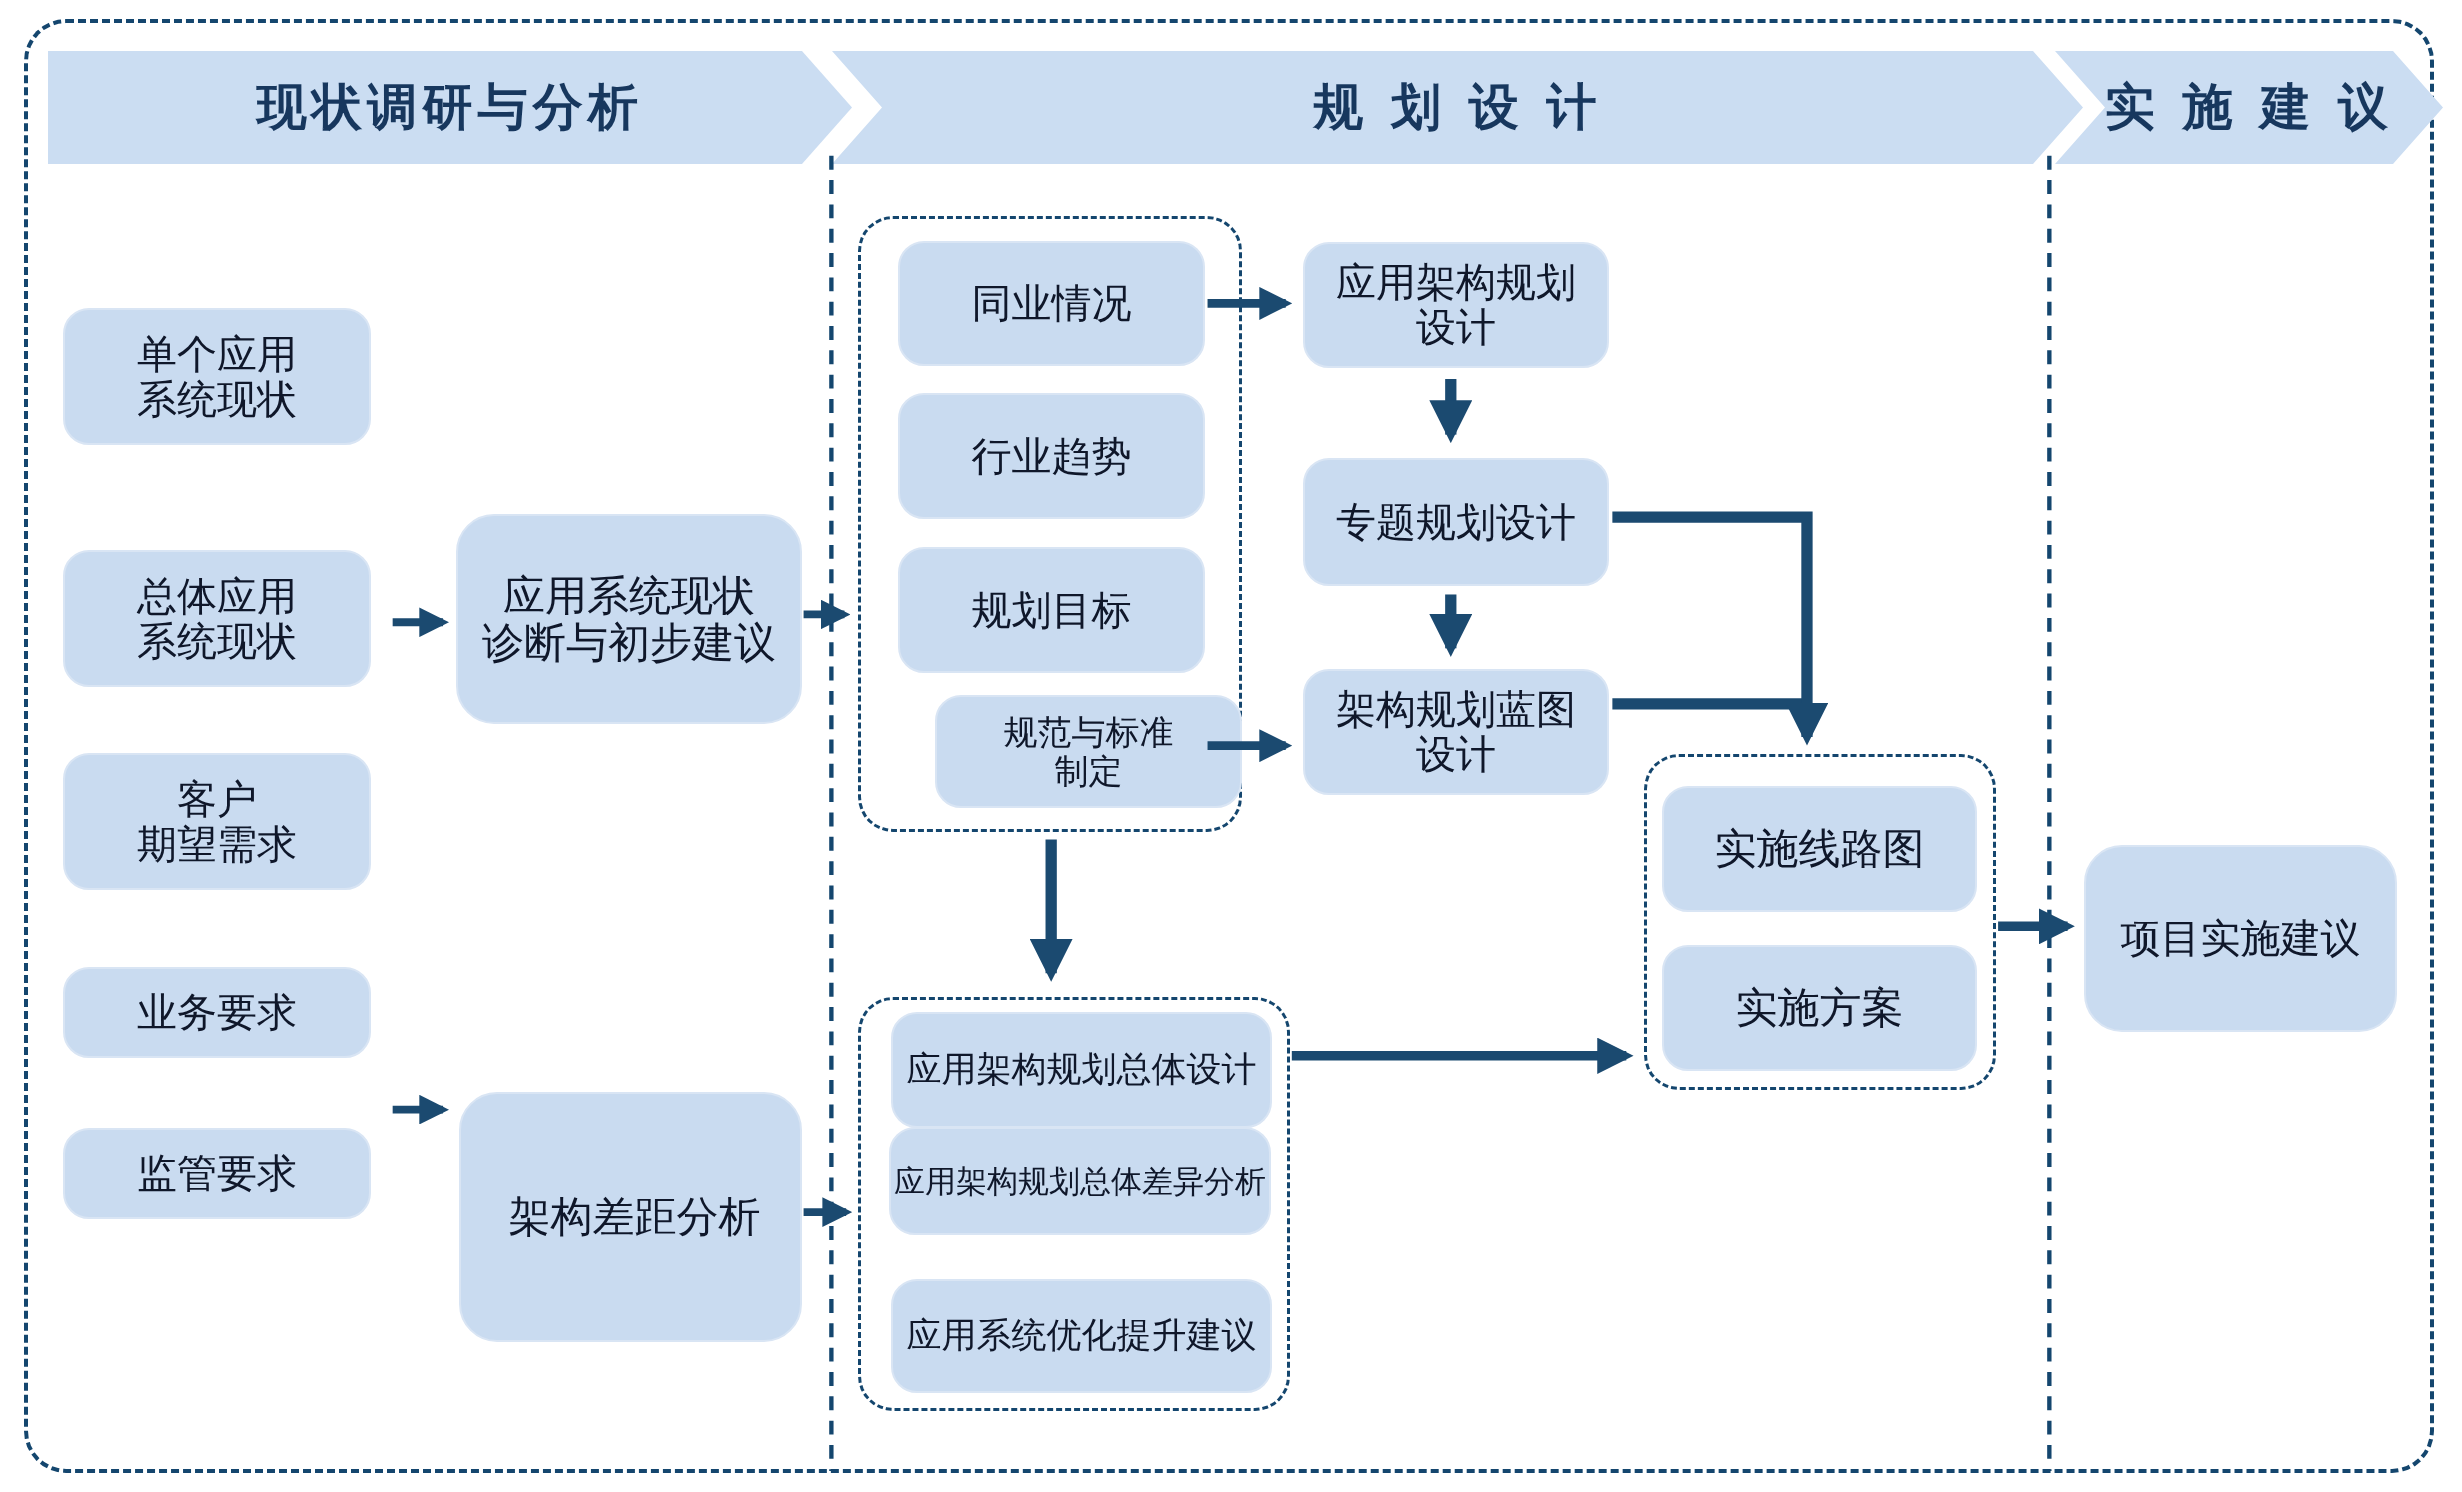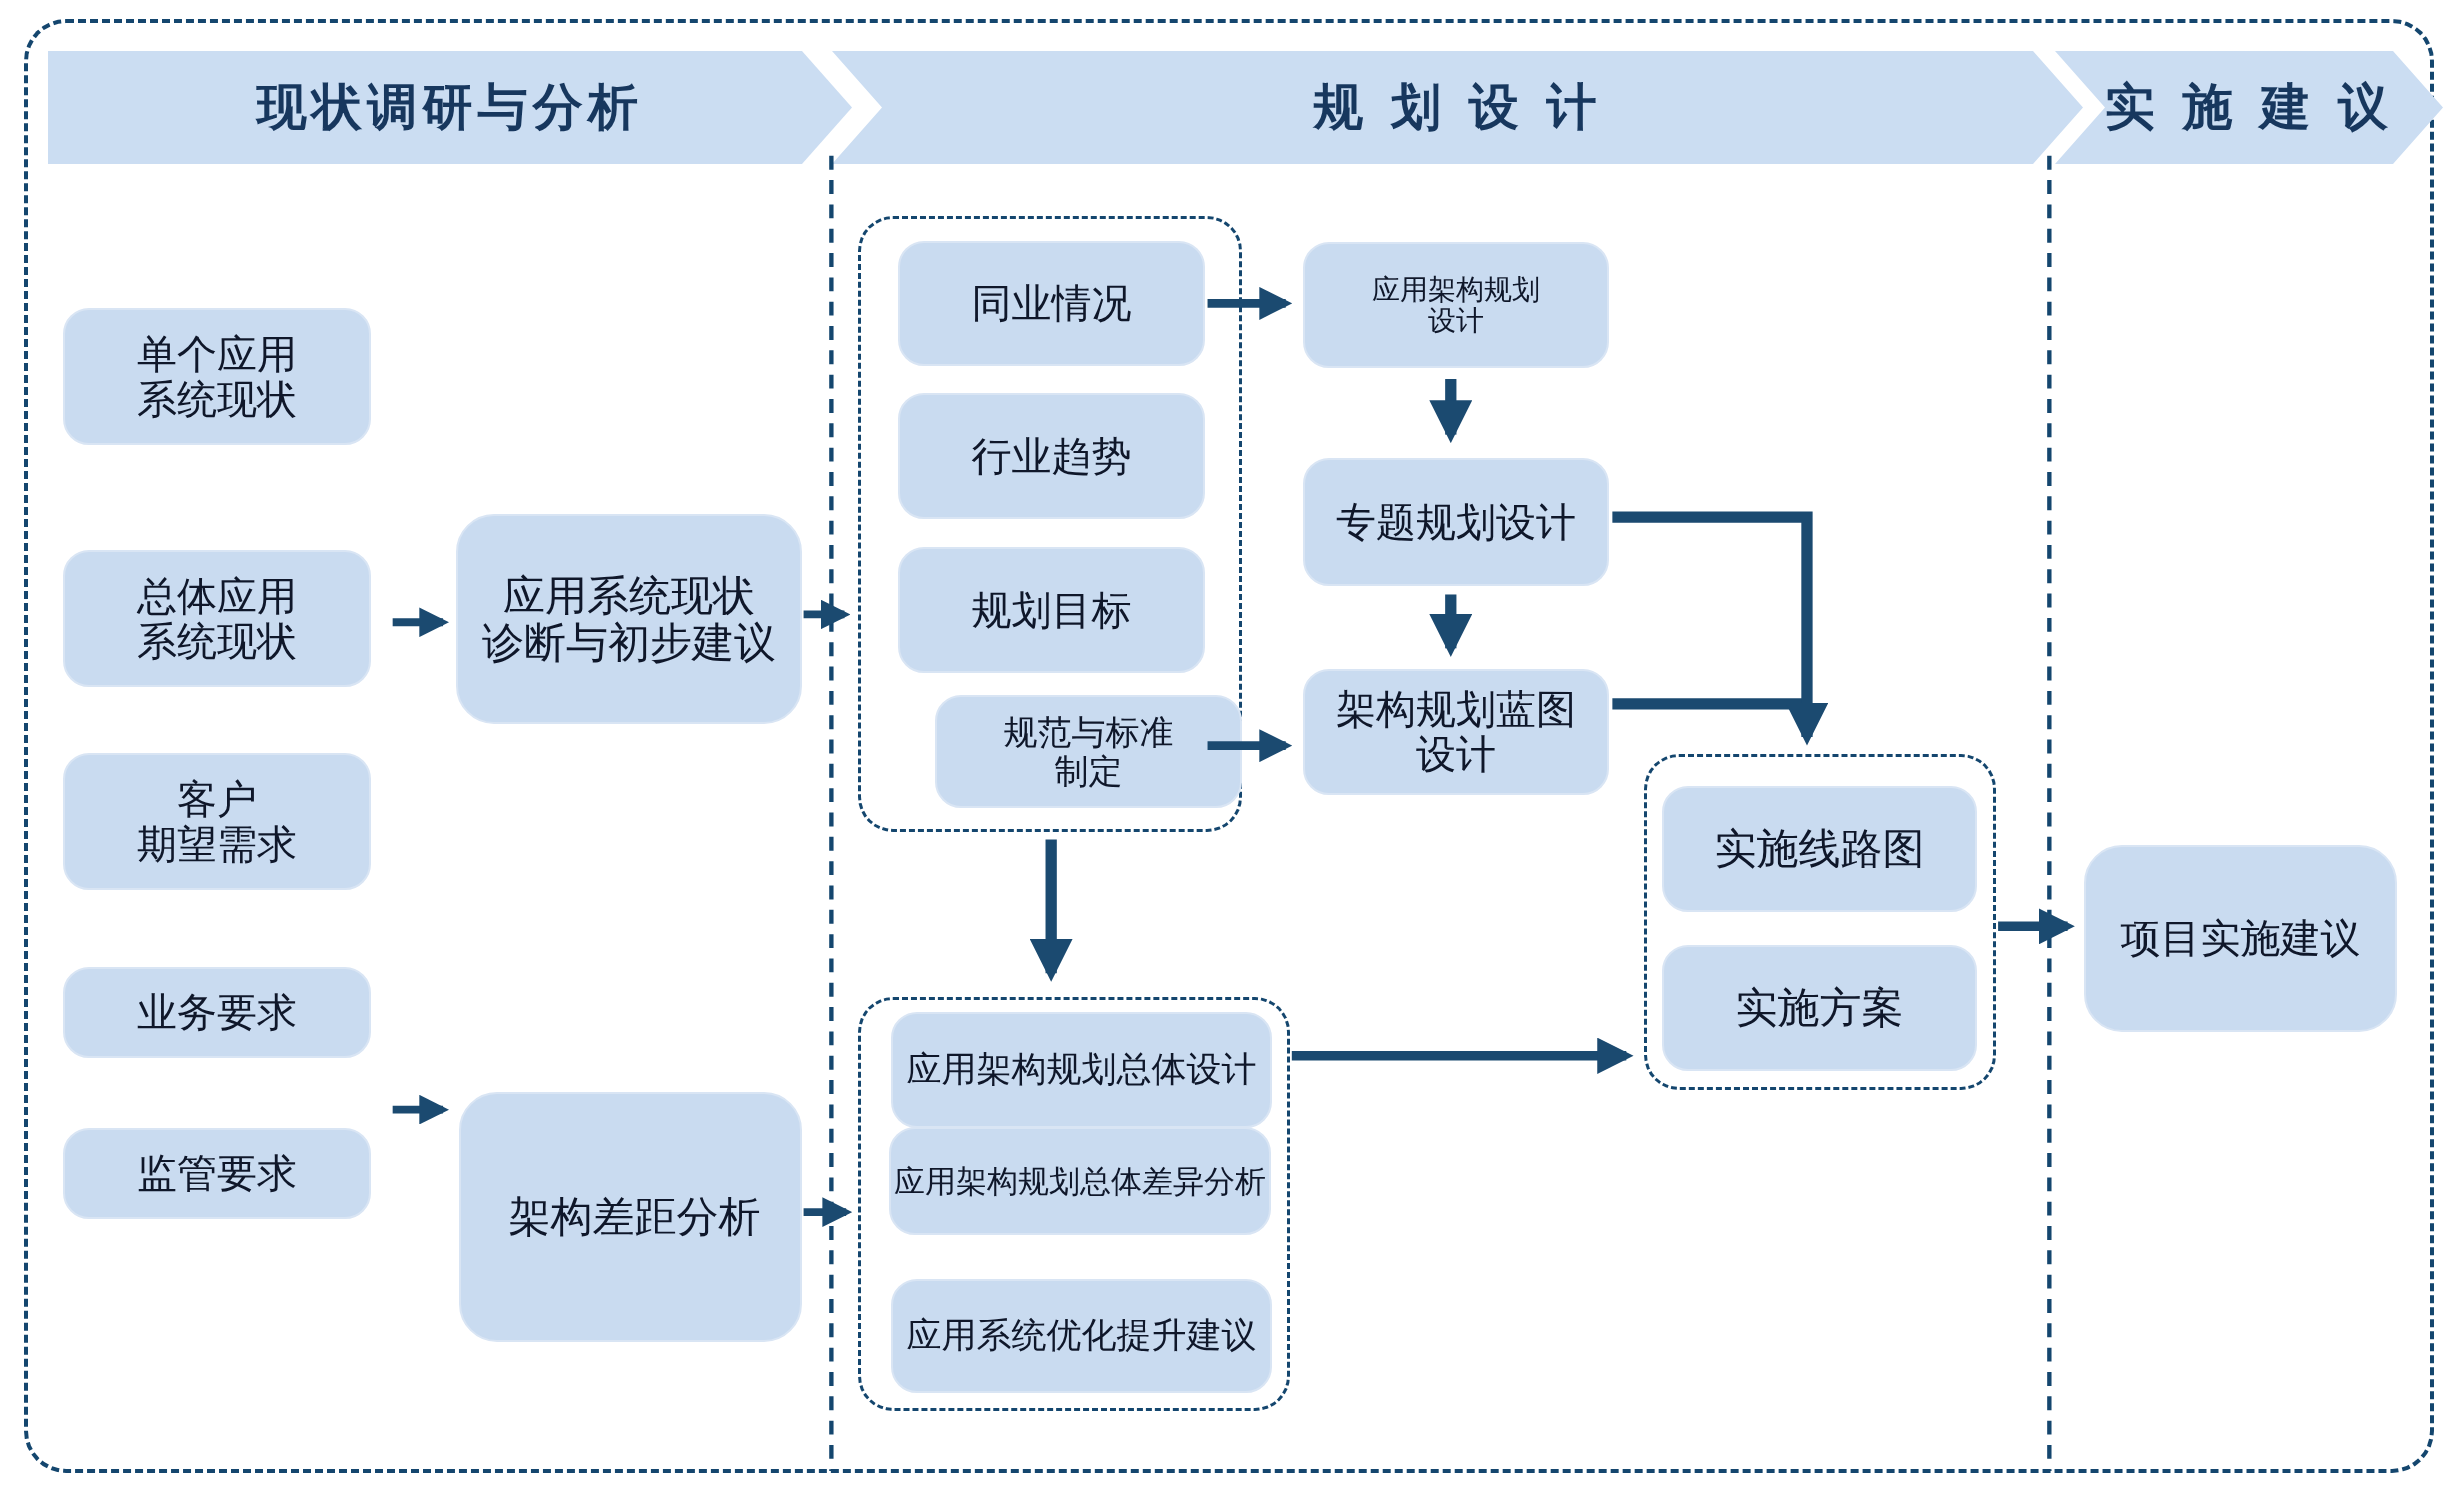--- a/index.html
+++ b/index.html
@@ -26,21 +26,21 @@
   #n3{left:63px;top:753px;width:308px;height:137px;font-size:40px;}
   #n4{left:63px;top:967px;width:308px;height:91px;font-size:40px;}
   #n5{left:63px;top:1128px;width:308px;height:91px;font-size:40px;}
   #n6{left:456px;top:514px;width:346px;height:210px;font-size:42px;}
   #n7{left:459px;top:1092px;width:343px;height:250px;font-size:42px;padding-left:8px;}
   #group1{left:858px;top:216px;width:384px;height:616px;}
   #g1a{left:898px;top:241px;width:307px;height:125px;font-size:40px;}
   #g1b{left:898px;top:393px;width:307px;height:126px;font-size:40px;}
   #g1c{left:898px;top:547px;width:307px;height:126px;font-size:40px;}
   #g1d{left:935px;top:695px;width:307px;height:113px;font-size:34px;}
-  #m1{left:1303px;top:242px;width:306px;height:126px;font-size:28px;}
+  #m1{left:1303px;top:242px;width:306px;height:126px;font-size:40px;}
   #m2{left:1303px;top:458px;width:306px;height:128px;font-size:40px;}
   #m3{left:1303px;top:669px;width:306px;height:126px;font-size:40px;}
   #group2{left:1644px;top:754px;width:352px;height:336px;}
   #g2a{left:1662px;top:786px;width:315px;height:126px;font-size:42px;}
   #g2b{left:1662px;top:945px;width:315px;height:126px;font-size:42px;}
   #group3{left:858px;top:997px;width:432px;height:414px;}
   #g3a{left:891px;top:1012px;width:381px;height:116px;font-size:35px;}
   #g3b{left:889px;top:1127px;width:382px;height:108px;font-size:31px;}
   #g3c{left:891px;top:1279px;width:381px;height:114px;font-size:35px;}
   #r1{left:2084px;top:832px;width:313px;height:187px;font-size:40px;margin-top:13px;}

